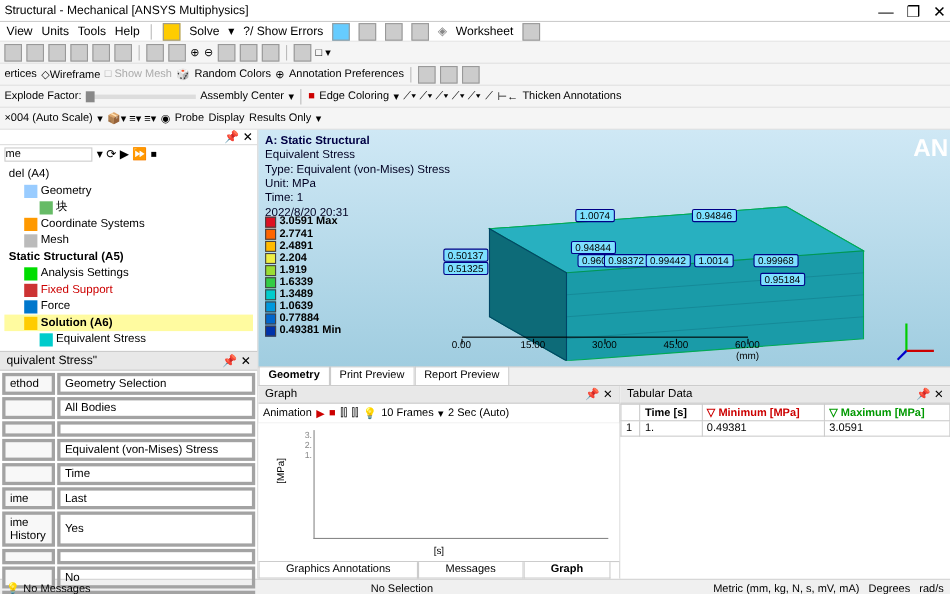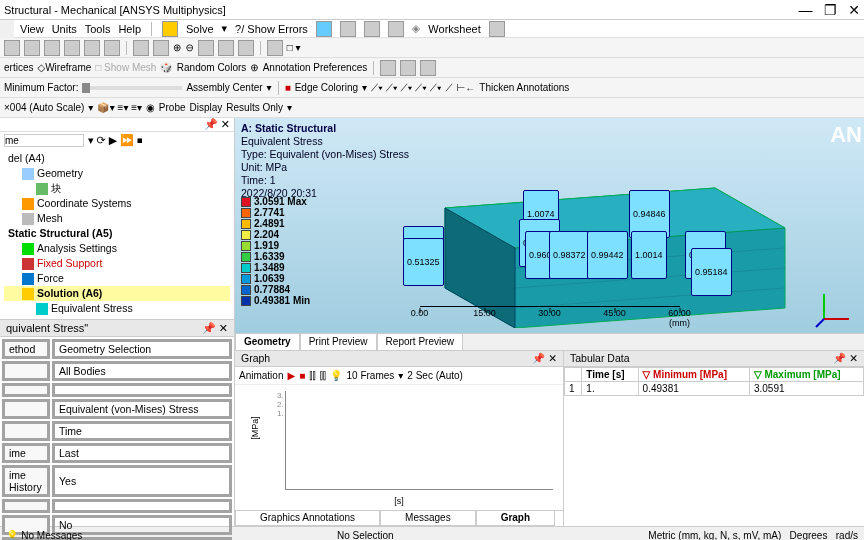--- a/index.html
+++ b/index.html
@@ -1,19 +1,19 @@
 <!DOCTYPE html>
 <html><head>
 <meta charset="utf-8">
 <style>
 * { box-sizing: border-box; margin: 0; padding: 0; font-family: 'Segoe UI', Tahoma, sans-serif; }
 body { width: 864px; height: 540px; overflow: hidden; background: #f0f0f0; font-size: 11px; position: relative; }
 
 .titlebar { height: 20px; background: #fff; border-bottom: 1px solid #ccc; display: flex; align-items: center; padding: 0 4px; font-size: 11px; }
-.menubar { height: 18px; background: #fff; display: flex; align-items: center; gap: 8px; padding: 0 6px; font-size: 11px; border-bottom: 1px solid #e0e0e0; margin-left: 14px; }
+.menubar { height: 18px; background: #fff; display: flex; align-items: center; gap: 8px; padding: 0 6px; font-size: 11px; border-bottom: 1px solid #e0e0e0; }
 .toolbar1, .toolbar2, .toolbar3, .toolbar4 { height: 20px; background: #f5f5f5; border-bottom: 1px solid #ddd; display: flex; align-items: center; gap: 4px; padding: 0 4px; font-size: 10px; }
 .tb-icon { width: 16px; height: 16px; background: #ccc; border: 1px solid #999; display: inline-block; }
 .tb-sep { width: 1px; height: 14px; background: #bbb; margin: 0 2px; }
 
 .main-area { display: flex; height: calc(100% - 132px); }
 
 .outline-panel { width: 235px; background: #fff; border-right: 1px solid #ccc; display: flex; flex-direction: column; }
 .outline-header { height: 18px; border-bottom: 1px solid #ddd; display: flex; align-items: center; padding: 0 4px; justify-content: space-between; }
 .outline-search { height: 20px; padding: 2px 4px; display: flex; align-items:center; gap:4px;}
 .outline-search input { width: 80px; font-size: 10px; border:1px solid #ccc; }
@@ -30,21 +30,21 @@
 .section-hdr { background: #e2e8f0; font-weight: bold; }
 
 .viewport-area { flex: 1; display: flex; flex-direction: column; position: relative; }
 .view3d { height: 215px; background: linear-gradient(#cfe8f5, #a0cde0); position: relative; overflow: hidden; }
 .view-header { position: absolute; top: 4px; left: 6px; font-size: 10.5px; color: #002; line-height: 13px; }
 .view-header .bold { font-weight: bold; color: #004; }
 .legend { position: absolute; top: 78px; left: 6px; font-size: 10px; line-height: 11px; }
 .legend-row { display:flex; align-items:center; gap:3px;}
 .legend-swatch { width: 10px; height: 10px; border:1px solid #444;}
 .brick { position: absolute; }
-.probe { position: absolute; background: #7de0ff; border: 1px solid #008; font-size: 9px; padding: 18px 3px; border-radius: 2px; white-space:nowrap;}
+.probe { position: absolute; background: #7de0ff; border: 1px solid #008; font-size: 9px; padding: 0 3px; border-radius: 2px; white-space:nowrap;}
 .scalebar { position: absolute; bottom: 26px; left: 50%; transform: translateX(-50%); font-size: 9px; text-align:center; width:260px;}
 .scalebar-line { height:1px; background:#000; position:relative;}
 .scalebar-line span{ position:absolute; top:2px; transform:translateX(-50%);}
 .tick{ position:absolute;width:1px;height:5px;background:#000;top:-2px;}
 .ansys-logo { position:absolute; top:4px; right:2px; font-size:22px; font-weight:bold; color:#fff; }
 
 .view-tabs { height:17px; background:#f0f0f0; border-top:1px solid #ccc; display:flex; gap:0; font-size:10px;}
 .view-tab { padding:2px 8px; border:1px solid #ccc; border-bottom:none; background:#fff; margin-top:-1px;}
 .view-tab.active { background:#fff; font-weight:bold;}
 
@@ -119,21 +119,21 @@
     <span>Random Colors</span>
   <span>⊕</span>
     <span>Annotation Preferences</span>
   <span class="tb-sep"></span>
   <span class="tb-icon"></span>
   <span class="tb-icon"></span>
   <span class="tb-icon"></span>
 </div>
 
 <div class="toolbar3">
-  <span>Minimum Factor:</span>
+  <span>Explode Factor:</span>
   <span style="width:100px;height:4px;background:#ddd;display:inline-block;position:relative">
       <span style="position:absolute;left:0;width:8px;height:10px;background:#888;top:-3px"></span>
     </span>
   <span>Assembly Center</span> ▾
   <span class="tb-sep"></span>
   <span style="color:#c00">■</span><span>Edge Coloring</span> ▾
   <span>⟋▾ ⟋▾ ⟋▾ ⟋▾ ⟋▾</span>
   <span>⟋</span><span>⊢←</span>
   <span>Thicken Annotations</span>
 </div>

